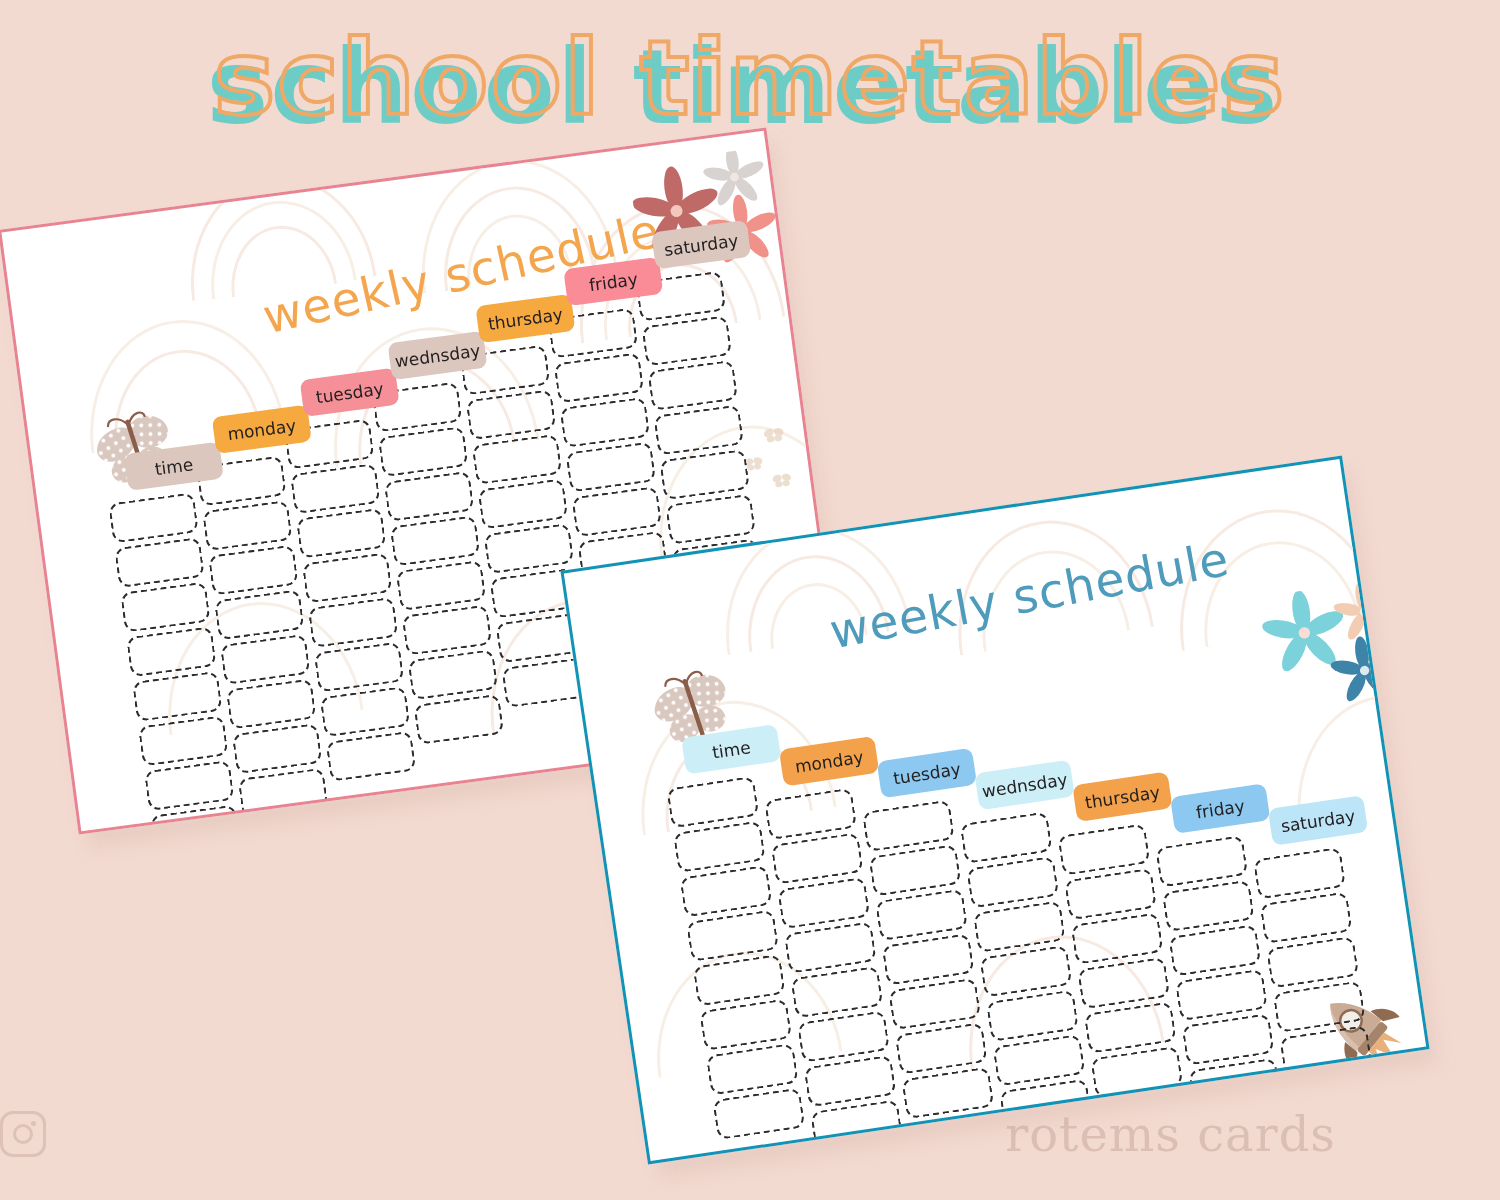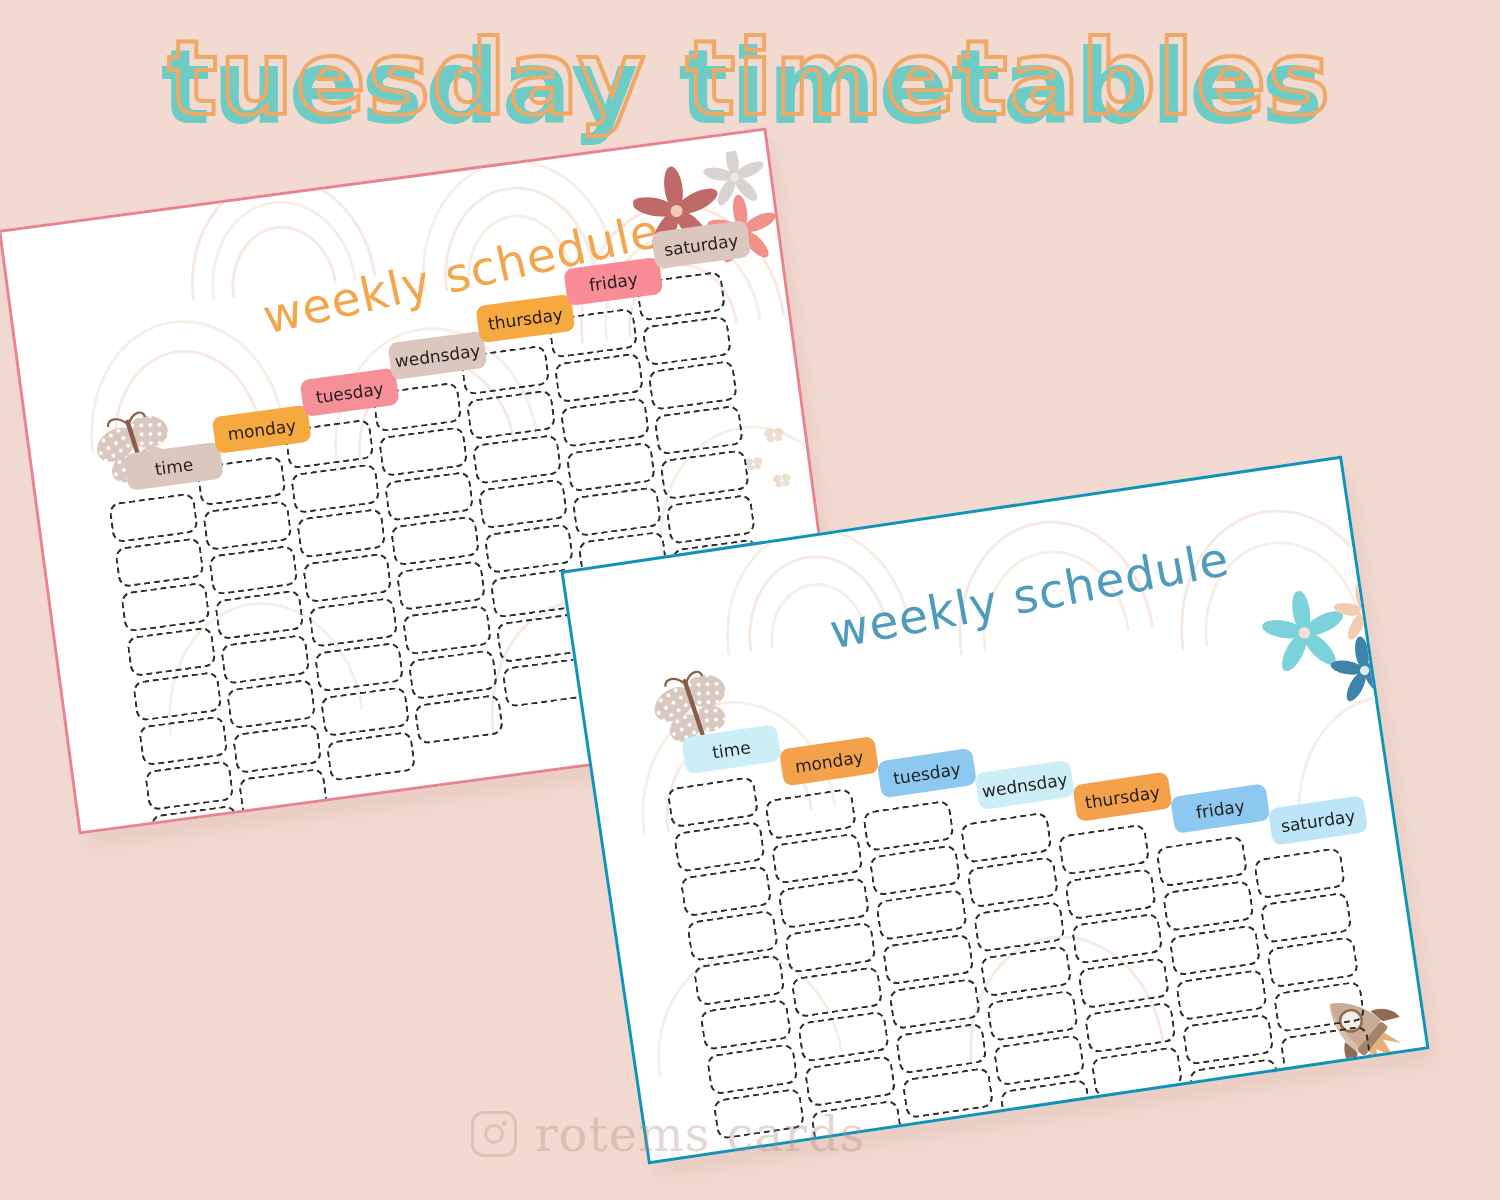--- a/index.html
+++ b/index.html
@@ -114,21 +114,21 @@
     background:transparent;
     box-sizing:border-box;
   }
 
   
   .deco{position:absolute;pointer-events:none;}
 
   
   #watermark{
     position:absolute;left:0;top:1106px;width:1336px;
-    display:flex;align-items:center;justify-content:center;gap:18px;
+    display:flex;align-items:center;justify-content:space-between;gap:18px;
     z-index:9;
     user-select:none;
   }
   #watermark .wm-text{
     font-family:"DejaVu Serif", serif;
     font-size:48px;
     color:rgba(176,140,128,0.35);
     letter-spacing:1px;
   }
   #watermark .ig{
@@ -146,21 +146,21 @@
   }
   #watermark .ig::after{
     content:"";position:absolute;right:7px;top:7px;
     width:5px;height:5px;border-radius:50%;
     background:rgba(176,140,128,0.32);
   }
 </style>
 </head>
 <body style="background: rgb(243, 218, 209);">
 
-<div id="page-title" style="-webkit-text-stroke: 4px rgb(239, 168, 102); text-shadow: rgb(109, 205, 198) -7px 9px 0px;">tuesday timetables</div>
+<div id="page-title" style="-webkit-text-stroke: 4px rgb(239, 168, 102); text-shadow: rgb(109, 205, 198) -7px 9px 0px;">school timetables</div>
 
 <div id="card-pink-shadow" class="card-shadow"></div>
 
 <div id="card-pink" class="card" style="border-color: rgb(232, 131, 145); background: rgb(255, 255, 255);">
 
   <div class="arcs">
     <div class="arc" style="left:180px;top:-20px;width:180px;height:110px;border-width:3px;border-color:#F6EAE2;"></div>
     <div class="arc" style="left:200px;top:5px;width:140px;height:86px;border-width:3px;border-color:#F7EFE6;"></div>
     <div class="arc" style="left:220px;top:30px;width:100px;height:62px;border-width:3px;border-color:#F6EAE2;"></div>
     <div class="arc" style="left:410px;top:-5px;width:190px;height:118px;border-width:3px;border-color:#F7EFE6;"></div>

